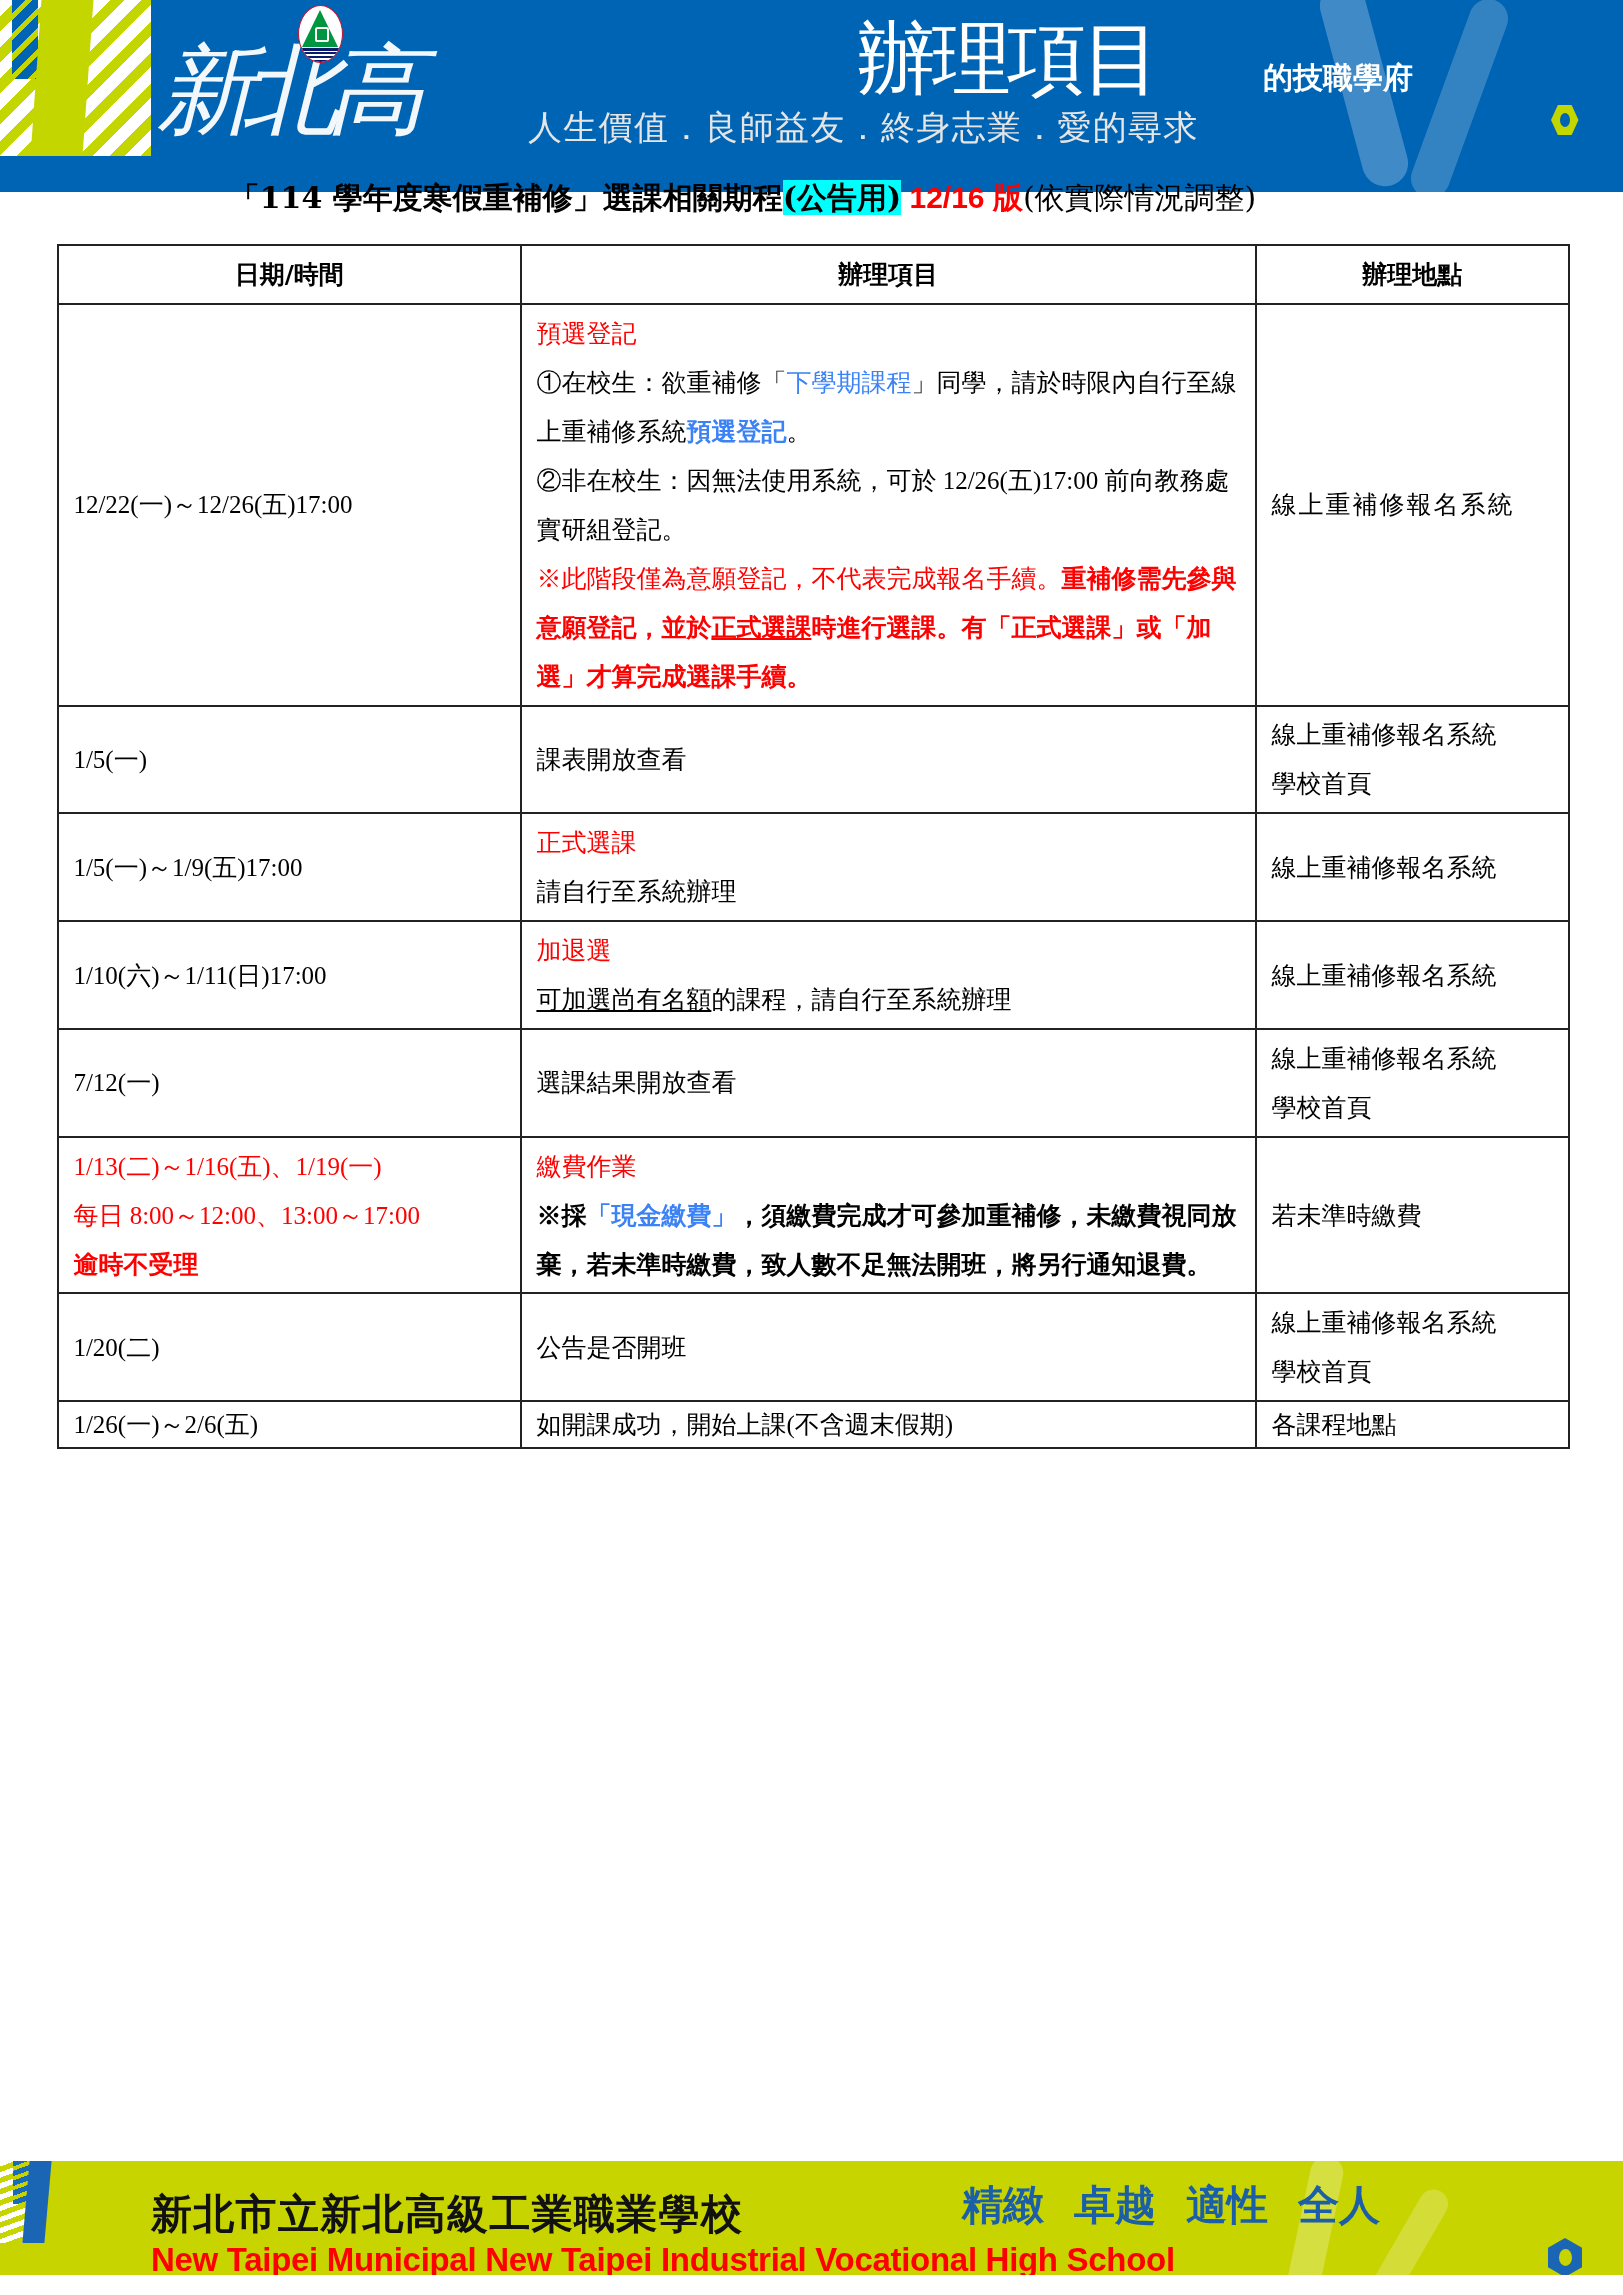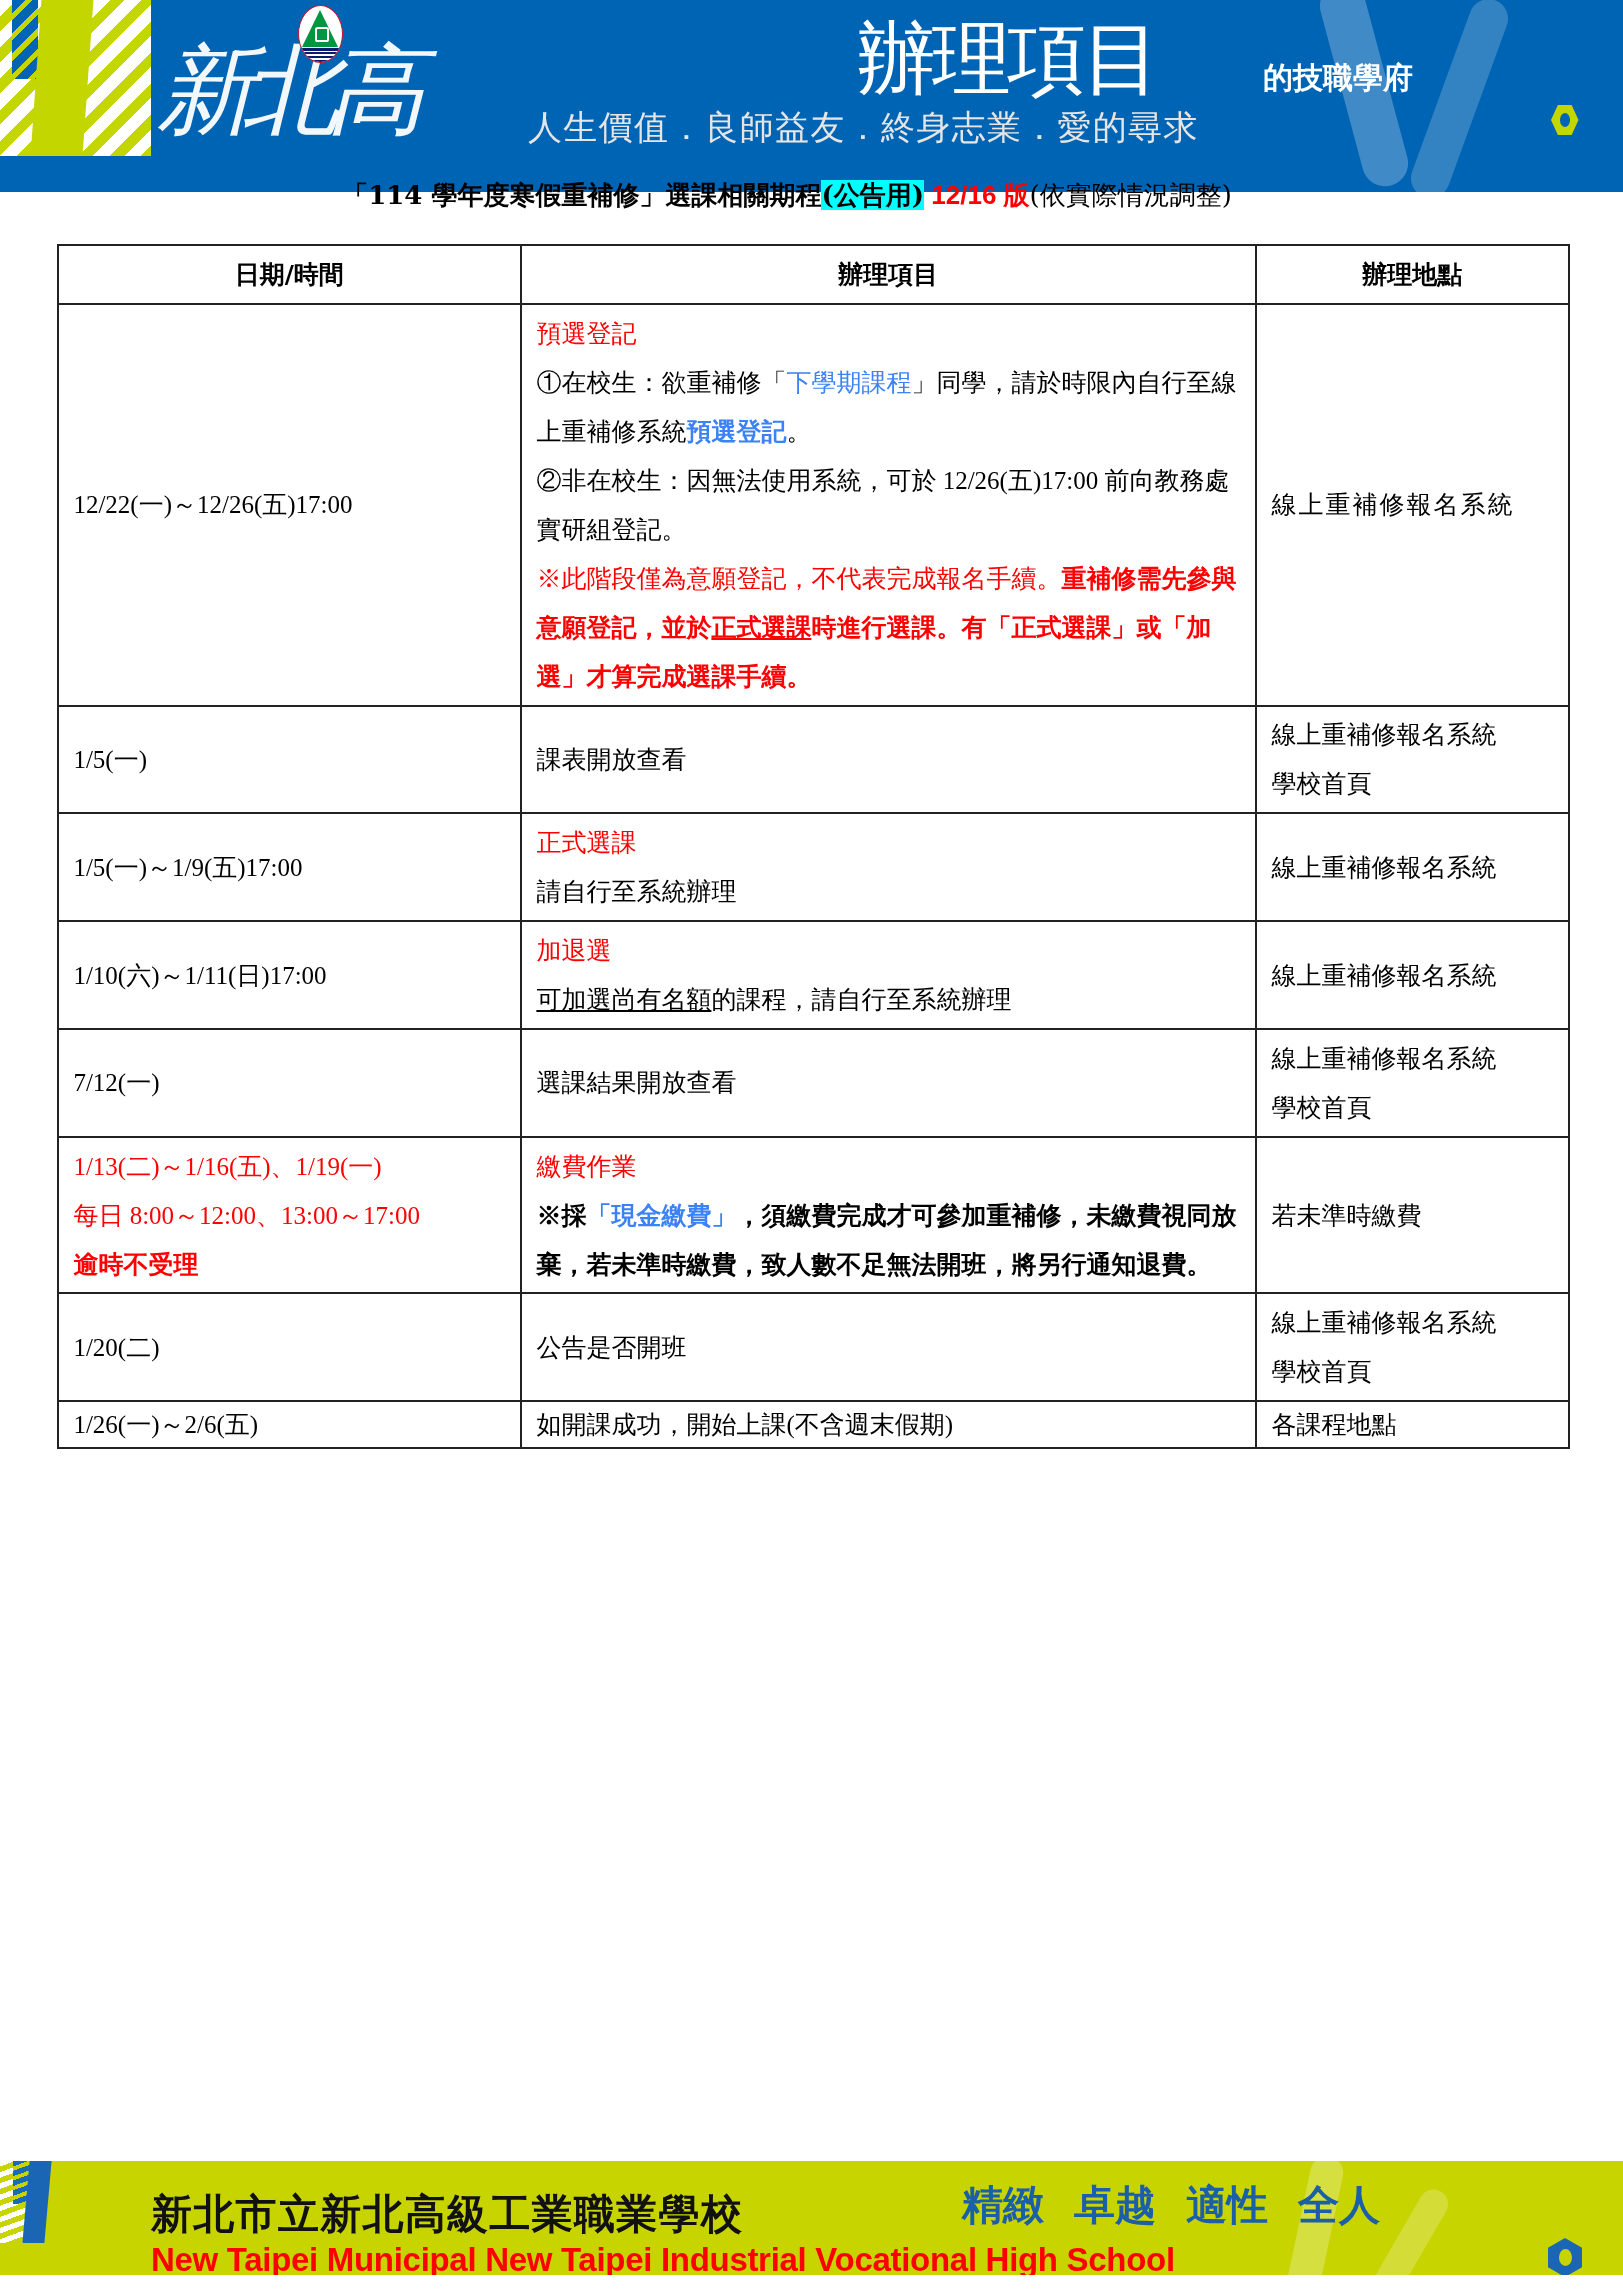--- a/index.html
+++ b/index.html
@@ -31,22 +31,22 @@
      font-family: "DejaVu Serif", serif; letter-spacing: -3.9px; line-height: 1; }
   .banner .slogan-small { position: absolute; left: 1263px; top: 58px; font-size: 30px; color: #fff; font-weight: bold;
      font-family: "DejaVu Sans", sans-serif; }
   .banner .tagline { position: absolute; left: 504px; top: 105px; font-size: 34px; color: #e5e5e5; font-weight: normal;
      font-family: "DejaVu Sans", sans-serif; letter-spacing: 1.3px; white-space: nowrap; margin-left: 24px; }
   .banner .nut { position: absolute; left: 1551px; top: 105px; width: 27.5px; height: 30px; background: #c4d600;
      clip-path: polygon(25% 0, 75% 0, 100% 50%, 75% 100%, 25% 100%, 0 50%); }
   .banner .nut::after { content: ""; position: absolute; left: 8.5px; top: 7.9px; width: 10.5px; height: 14.4px; background: #0064b4; border-radius: 50%; }
 
   
-  .doc-title { position: absolute; left: 0; top: 178px; width: 1486px; text-align: center; font-size: 26px; font-weight: bold;
-     font-family: "DejaVu Serif", serif; white-space: nowrap; padding-left: 44px; }
+  .doc-title { position: absolute; left: 0; top: 178px; width: 1486px; text-align: center; font-size: 30px; font-weight: bold;
+     font-family: "DejaVu Serif", serif; white-space: nowrap; }
   .doc-title .hl { background: #00ffff; }
   .doc-title .ver { color: #ff0000; font-family: "Liberation Sans", sans-serif; font-weight: bold; }
   .doc-title .note { font-weight: normal; }
 
   
   table.schedule { position: absolute; left: 57px; top: 244px; width: 1511px; border-collapse: collapse; table-layout: fixed; }
   table.schedule td, table.schedule th { border: 2px solid #222; vertical-align: middle; padding: 3.9px 14.4px; font-size: 25px;
      line-height: 49px; font-family: "Liberation Serif", "DejaVu Serif", serif; }
   table.schedule th { font-weight: bold; text-align: center; height: 46px; font-family: "DejaVu Serif", serif; padding-left: 14px; }
   col.c1 { width: 463px; } col.c2 { width: 735px; } col.c3 { width: 313px; }

